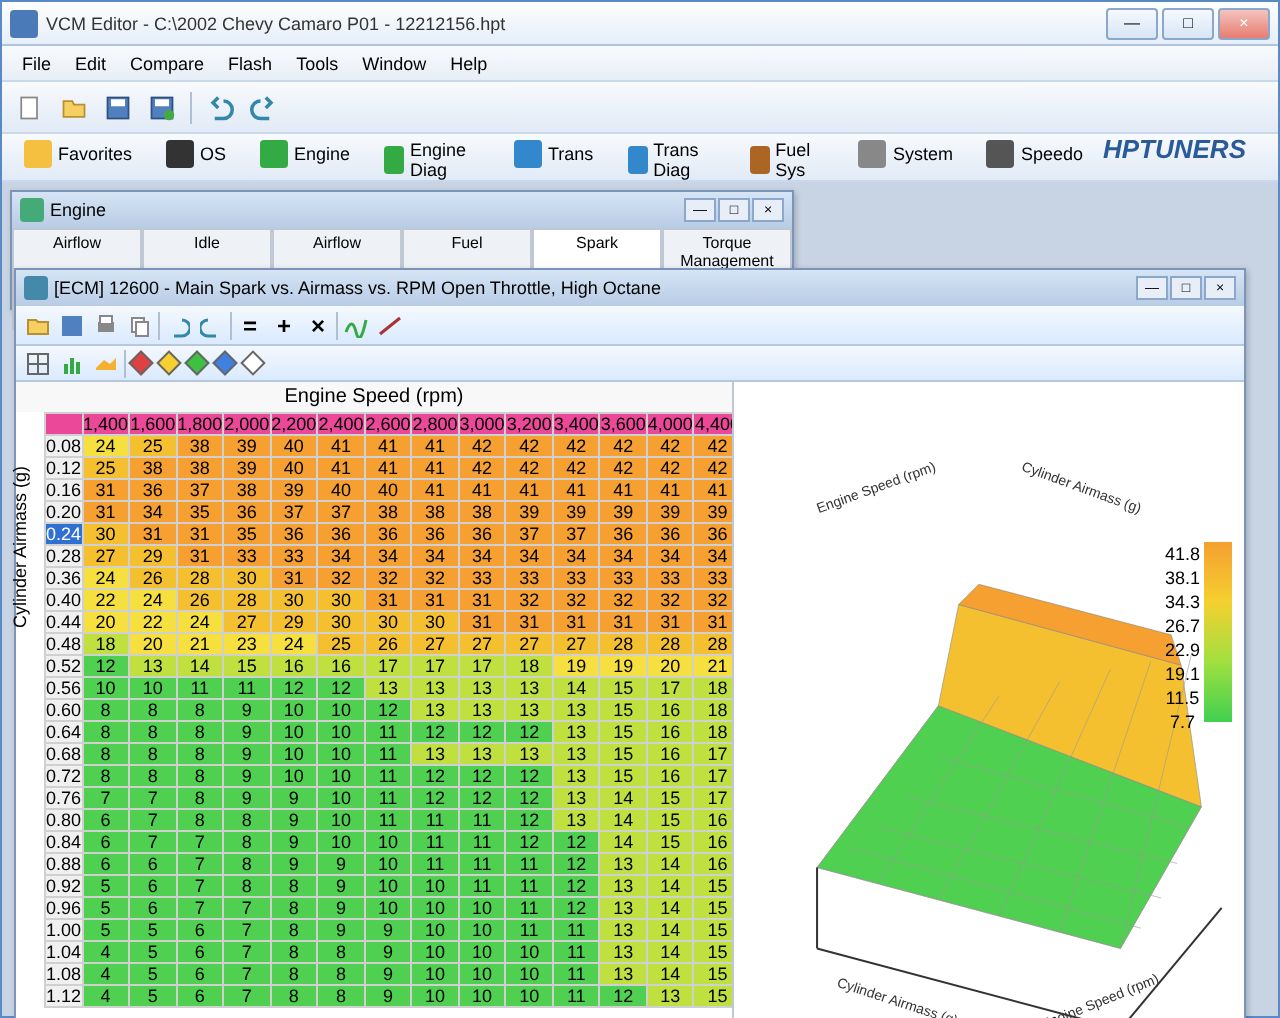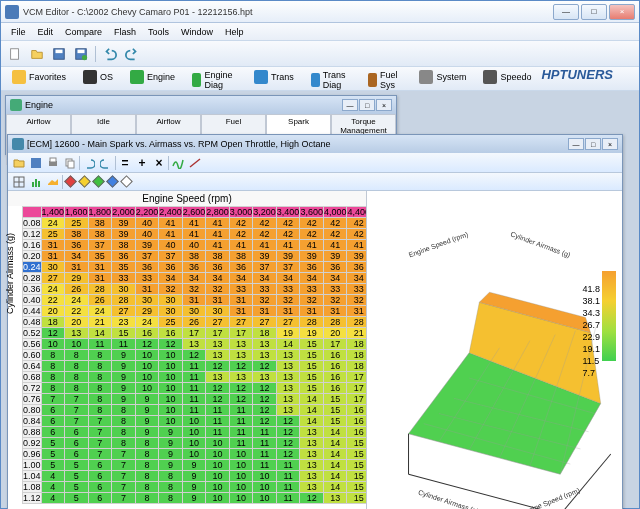--- a/index.html
+++ b/index.html
@@ -12,21 +12,21 @@
 .winbtn{width:26px;height:16px;border:1px solid #8ba8cc;background:linear-gradient(#f5f9fe,#d7e5f5);display:flex;align-items:center;justify-content:center;border-radius:2px;font-size:8px}
 .winbtn.close{background:linear-gradient(#f5c4c0,#e77c70);color:#fff}
 .menubar{height:18px;background:linear-gradient(#f8fafd,#e8eef7);display:flex;align-items:center;padding:0 4px;border-bottom:1px solid #c9d8ea}
 .menubar span{padding:0 6px;cursor:default}
 .toolbar{height:26px;background:linear-gradient(#f8fafd,#e1eaf6);display:flex;align-items:center;padding:0 4px;border-bottom:1px solid #c9d8ea;gap:2px}
 .tbtn{width:20px;height:20px;border:1px solid transparent;display:flex;align-items:center;justify-content:center;border-radius:2px}
 .tbtn svg{width:14px;height:14px}
 .navbar{height:24px;background:linear-gradient(#f8fafd,#e1eaf6);display:flex;align-items:flex-start;padding:0 4px;border-bottom:1px solid #c9d8ea;gap:3px}
 .navbtn{display:flex;align-items:center;gap:3px;padding:2px 6px;border:1px solid transparent;border-radius:2px}
 .navbtn .ni{width:14px;height:14px;border-radius:2px}
-.logo{margin-left:auto;margin-right:22px;font-style:italic;font-weight:bold;color:#2a5a9a;font-size:13px}
+.logo{margin-left:auto;margin-right:12px;font-style:italic;font-weight:bold;color:#2a5a9a;font-size:13px}
 .mdi{flex:1;background:#c8d4e3;position:relative;padding:3px}
 .subwin{position:absolute;background:#f4f6fa;border:1px solid #7a95b8;box-shadow:1px 1px 3px rgba(0,0,0,.2)}
 .subtitle{height:18px;background:linear-gradient(#d6e4f5,#b8cce5);display:flex;align-items:center;padding:0 4px;gap:3px}
 .subtitle .sico{width:12px;height:12px;background:#4a7;border-radius:2px}
 .subwinbtns{margin-left:auto;display:flex;gap:1px}
 .swb{width:16px;height:12px;border:1px solid #8ba8cc;background:#e8eef7;font-size:7px;display:flex;align-items:center;justify-content:center}
 .engine-win{left:4px;top:4px;width:392px;height:60px;z-index:1}
 .tabs{display:flex;background:#e8eef5}
 .tab{flex:1;text-align:center;padding:2px 0;border:1px solid #c0c8d4;border-bottom:none;background:#eef2f7;font-size:8px}
 .tab.active{background:#ffffff}
@@ -41,21 +41,21 @@
 .grid-title{text-align:center;font-size:10px;padding:2px;background:#f8f8f8}
 .grid{border-collapse:collapse;font-size:7px}
 .grid td,.grid th{padding:0;text-align:center;width:14px;height:11px;border:1px solid #d0d0d0}
 .grid th{background:#ec4899;font-weight:normal}
 .grid .rowh{background:#f0f0f0;position:sticky;left:0}
 .grid .sel{background:#3070d0!important;color:#fff}
 .ylabel{position:absolute;left:2px;top:50%;transform:rotate(-90deg) translateX(30px);transform-origin:left;font-size:9px;white-space:nowrap}
 .surf-area{flex:1;background:#fff;position:relative;border-left:1px solid #c0c8d4}
 .surf-canvas{width:100%;height:100%}
 .colorbar{position:absolute;right:6px;top:80px;width:14px;height:90px;background:linear-gradient(#f5a030,#f5d030,#a0e040,#40d050)}
-.cb-labels{position:absolute;right:22px;top:92px;font-size:7px;text-align:left;line-height:12px}
+.cb-labels{position:absolute;right:22px;top:80px;font-size:7px;text-align:center;line-height:12px}
 .axis-lbl{position:absolute;font-size:7px;color:#333}
 </style>
 </head>
 <body>
 
 <div class="win">
   <div class="titlebar">
     <span class="ico"></span>
     <span class="ttl">VCM Editor - C:\2002 Chevy Camaro P01 - 12212156.hpt</span>
     <div class="winbtns">

